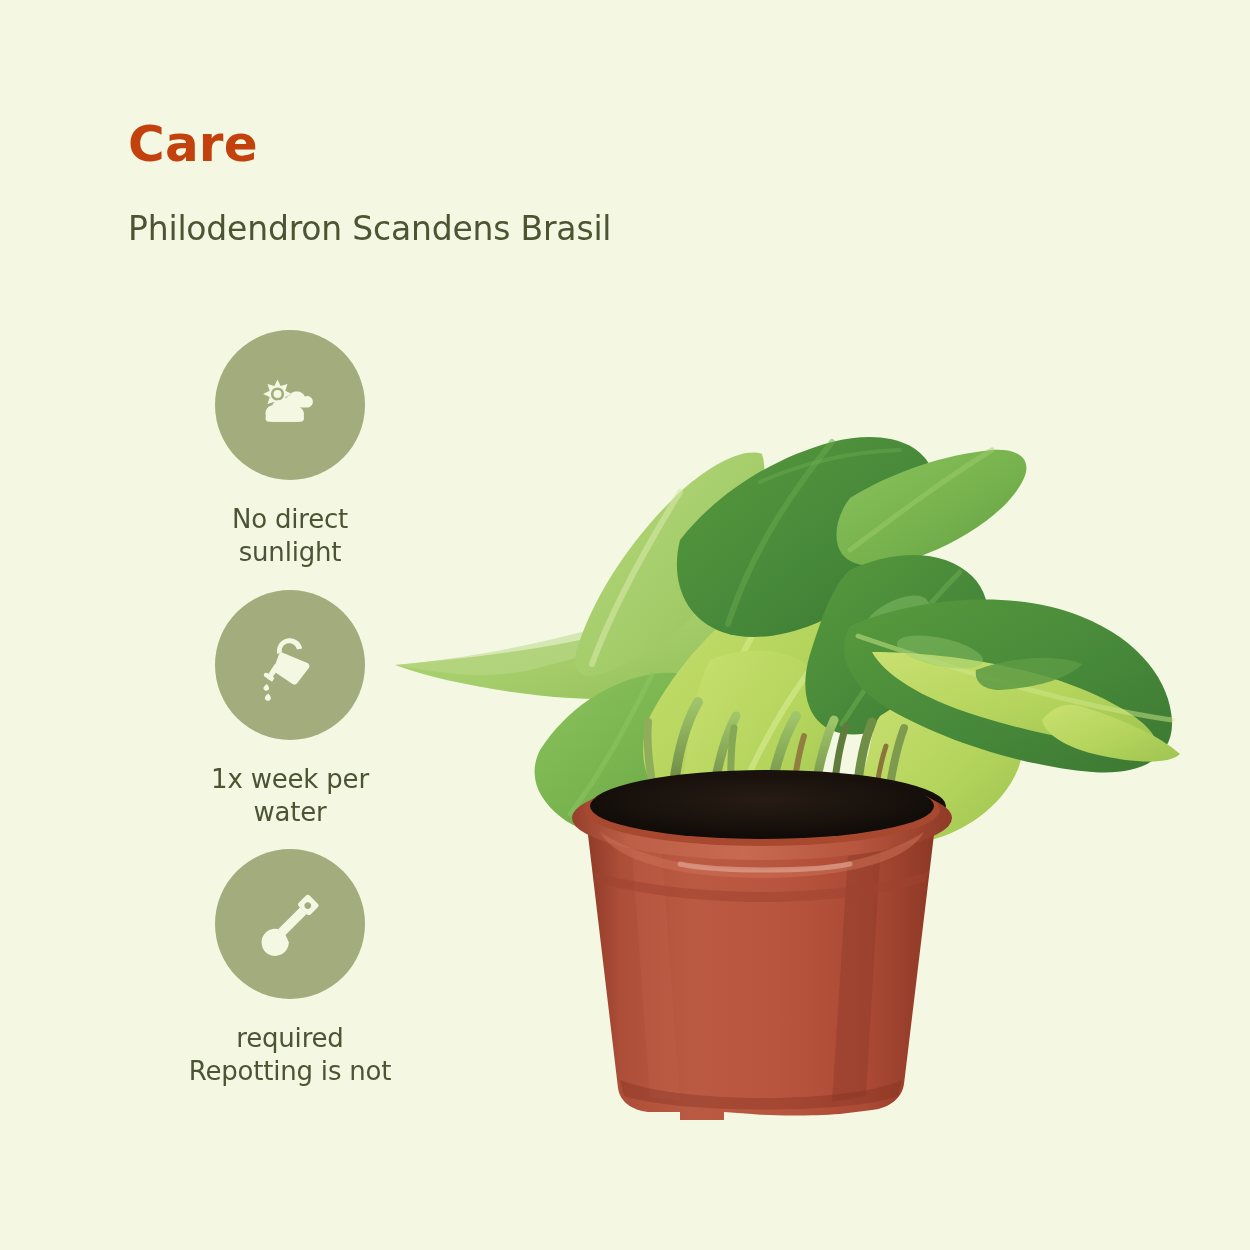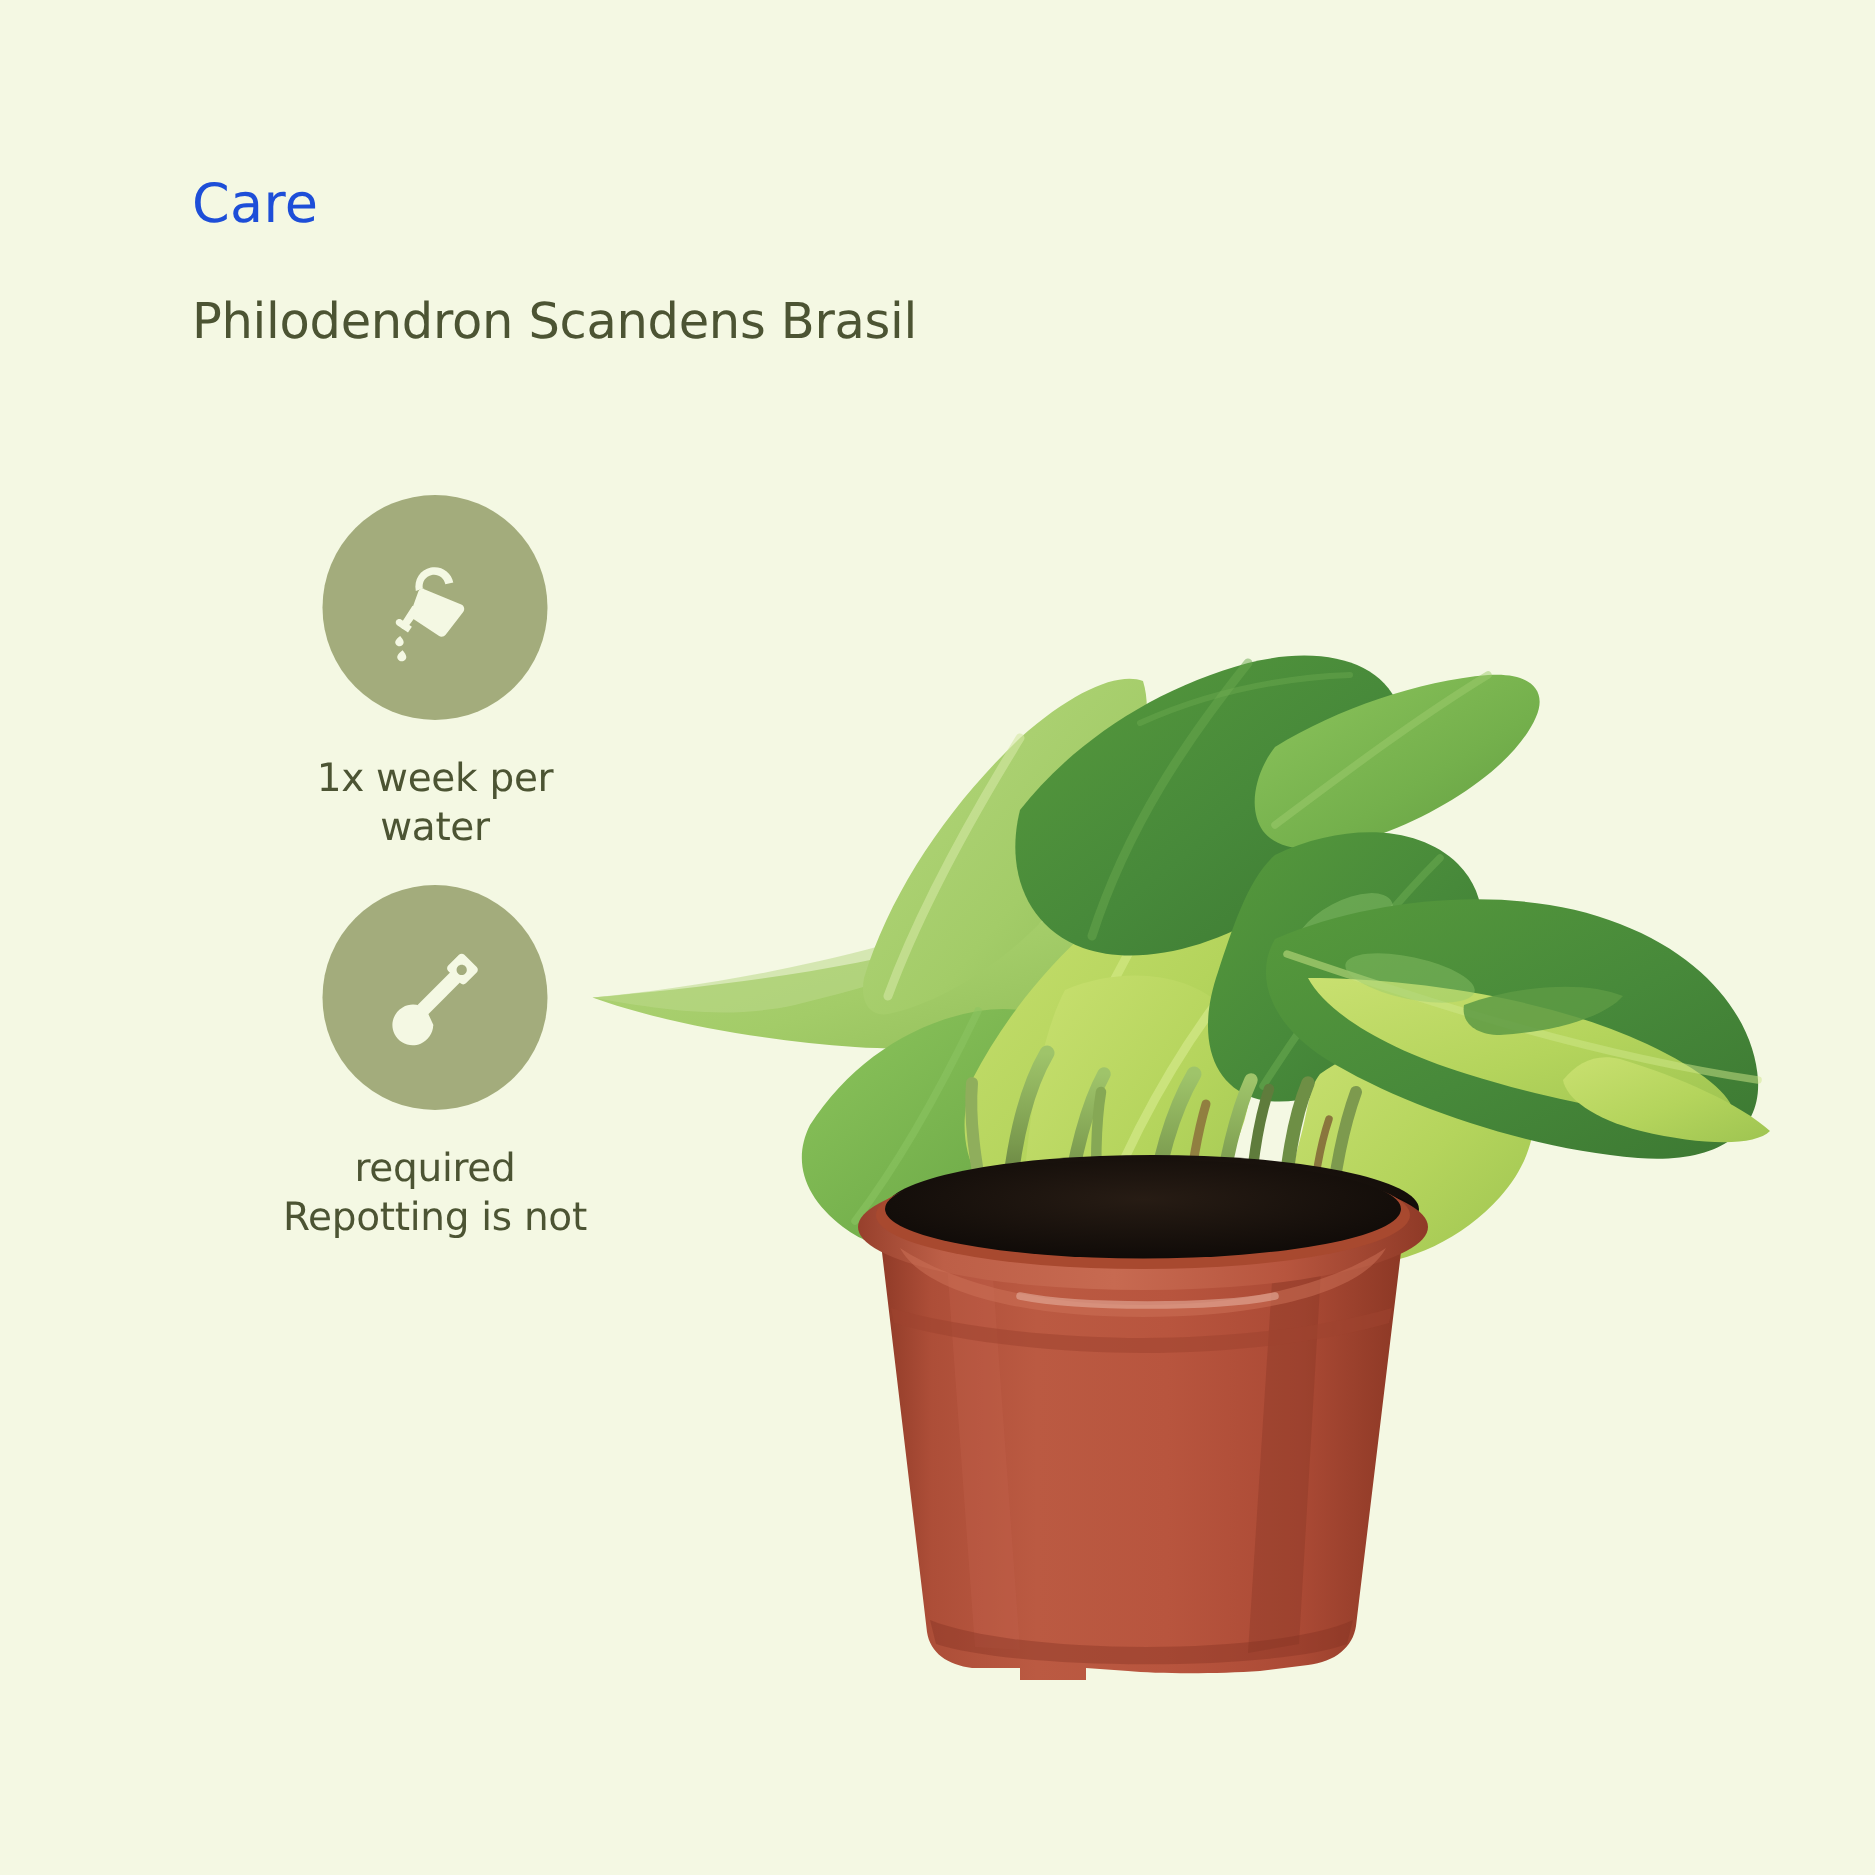--- a/index.html
+++ b/index.html
@@ -21,23 +21,23 @@
 
   
   .heading-block {
     position: absolute;
     left: 128px;
     top: 118px;
     width: 700px;
   }
   .page-title {
     font-family: "DejaVu Sans", sans-serif;
-    font-size: 36px;
-    font-weight: normal;
-    color: #1d4ed8;
+    font-size: 50px;
+    font-weight: bold;
+    color: #c2410c;
     letter-spacing: 0.2px;
     line-height: 1.05;
     margin: 0;
   }
   .page-subtitle {
     font-family: "DejaVu Sans", sans-serif;
     font-size: 33px;
     font-weight: normal;
     color: #4c5433;
     line-height: 1.1;
@@ -98,20 +98,44 @@
 
 <div class="canvas">
 
   <div class="heading-block">
     <h1 class="page-title">Care</h1>
     <div class="page-subtitle">Philodendron Scandens Brasil</div>
   </div>
 
   <div class="care-list">
 
+    <div class="care-item">
+      <div class="care-icon-circle">
+        <span>
+          <svg width="76" height="76" viewBox="0 0 76 76" aria-hidden="true">
+            <g fill="#f4f8e3">
+
+              <path d="M25.5 12.5 l3.1 6.6 6.9-2.2 -2.2 6.9 6.6 3.1 -6.6 3.1 2.2 6.9 -6.9-2.2 -3.1 6.6 -3.1-6.6 -6.9 2.2 2.2-6.9 -6.6-3.1 6.6-3.1 -2.2-6.9 6.9 2.2 z"></path>
+
+              <circle cx="25.5" cy="27" r="6.6" fill="#a3ac7c"></circle>
+              <circle cx="25.5" cy="27" r="4.0" fill="#f4f8e3"></circle>
+
+              <path d="M45.5 24.5 c3.4 0 6.2 2.1 7.3 5.0 c0.7-0.3 1.5-0.5 2.3-0.5 c3.2 0 5.8 2.6 5.8 5.8 c0 3.2-2.6 5.8-5.8 5.8 l-15.6 0 c-3.5 0-6.3-2.8-6.3-6.3 c0-3.0 2.1-5.5 4.9-6.1 c0.9-2.2 3.0-3.7 5.6-3.7 z"></path>
+
+              <path d="M31.5 33.0 c4.6 0 8.5 3.0 9.9 7.1 c0.9-0.4 1.9-0.6 3.0-0.6 c4.2 0 7.6 3.4 7.6 7.6 c0 4.2-3.4 7.6-7.6 7.6 l-22.6 0 c-4.6 0-8.3-3.7-8.3-8.3 c0-4.1 2.9-7.5 6.8-8.2 c1.3-3.1 4.4-5.2 8.0-5.2 z"></path>
+              <rect x="13.5" y="47.5" width="38.5" height="7.2" rx="3.6"></rect>
+            </g>
+          </svg>
+        </span>
+      </div>
+      <div class="care-label">
+        <div>No direct</div>
+        <div>sunlight</div>
+      </div>
+    </div>
 
     <div class="care-item">
       <div class="care-icon-circle">
         <span>
           <svg width="78" height="78" viewBox="0 0 78 78" aria-hidden="true">
             <g fill="#f4f8e3">
 
               <path d="M26.2 28.0 c-1.4-7.6 3.0-14.2 10.0-15.6 c7.0-1.4 13.6 3.0 15.0 10.0 l-5.3 1.1 c-0.9-4.3-4.8-7.0-9.0-6.2 c-4.2 0.8-6.8 4.8-6.0 9.0 z"></path>
 
               <path d="M31.0 26.5 l25.5 10.5 c2.0 0.8 2.6 3.3 1.3 5.0 l-11.7 15.2 c-1.1 1.4-3.1 1.7-4.6 0.7 l-17.4-11.6 c-1.3-0.9-1.8-2.6-1.2-4.1 l5.0-13.8 c0.6-1.6 2.5-2.4 4.1-1.9 z"></path>

